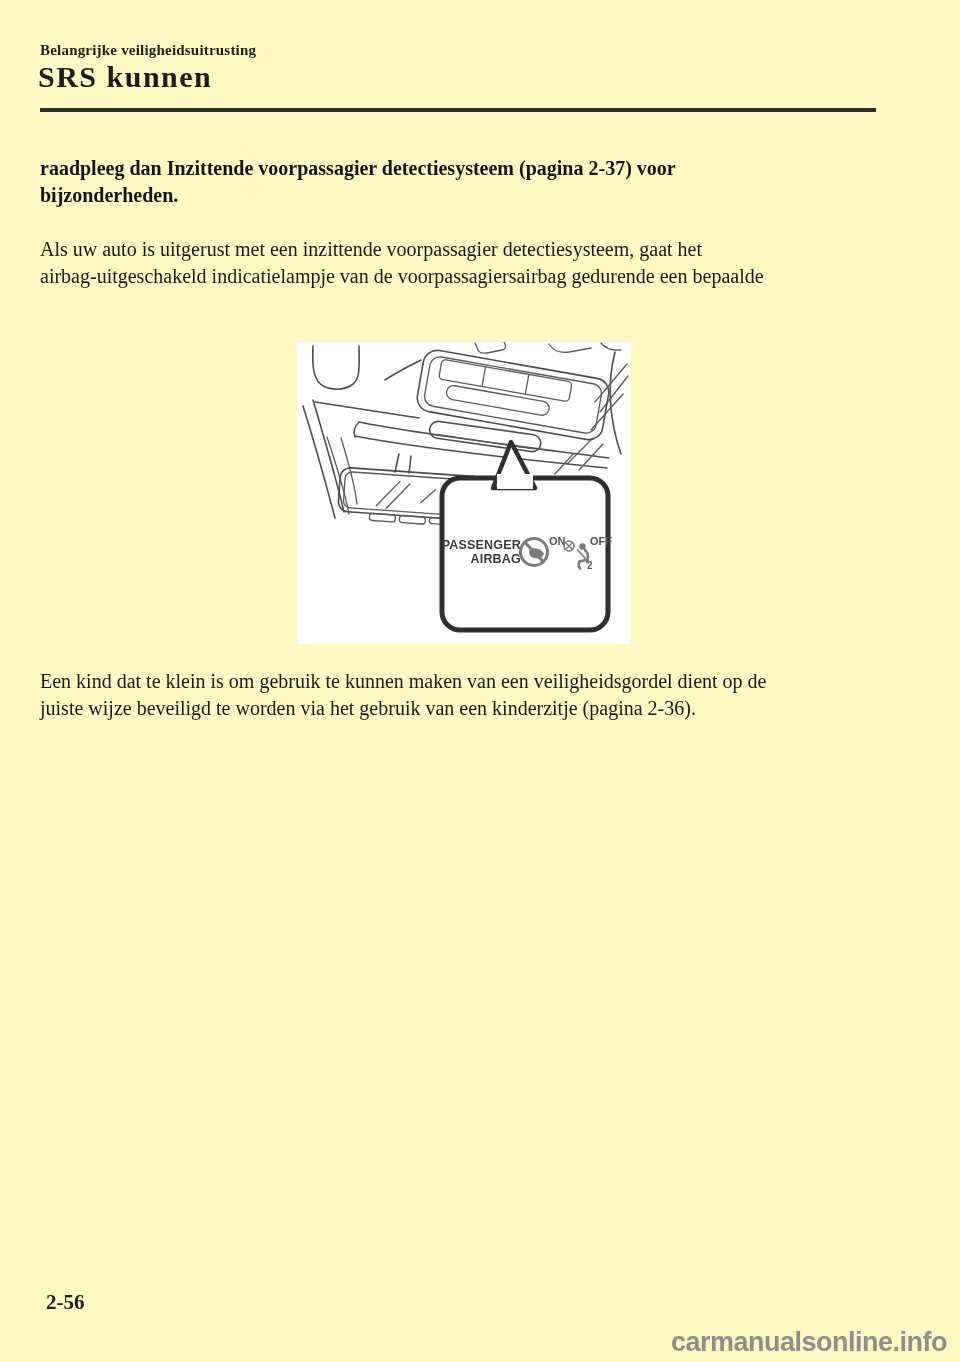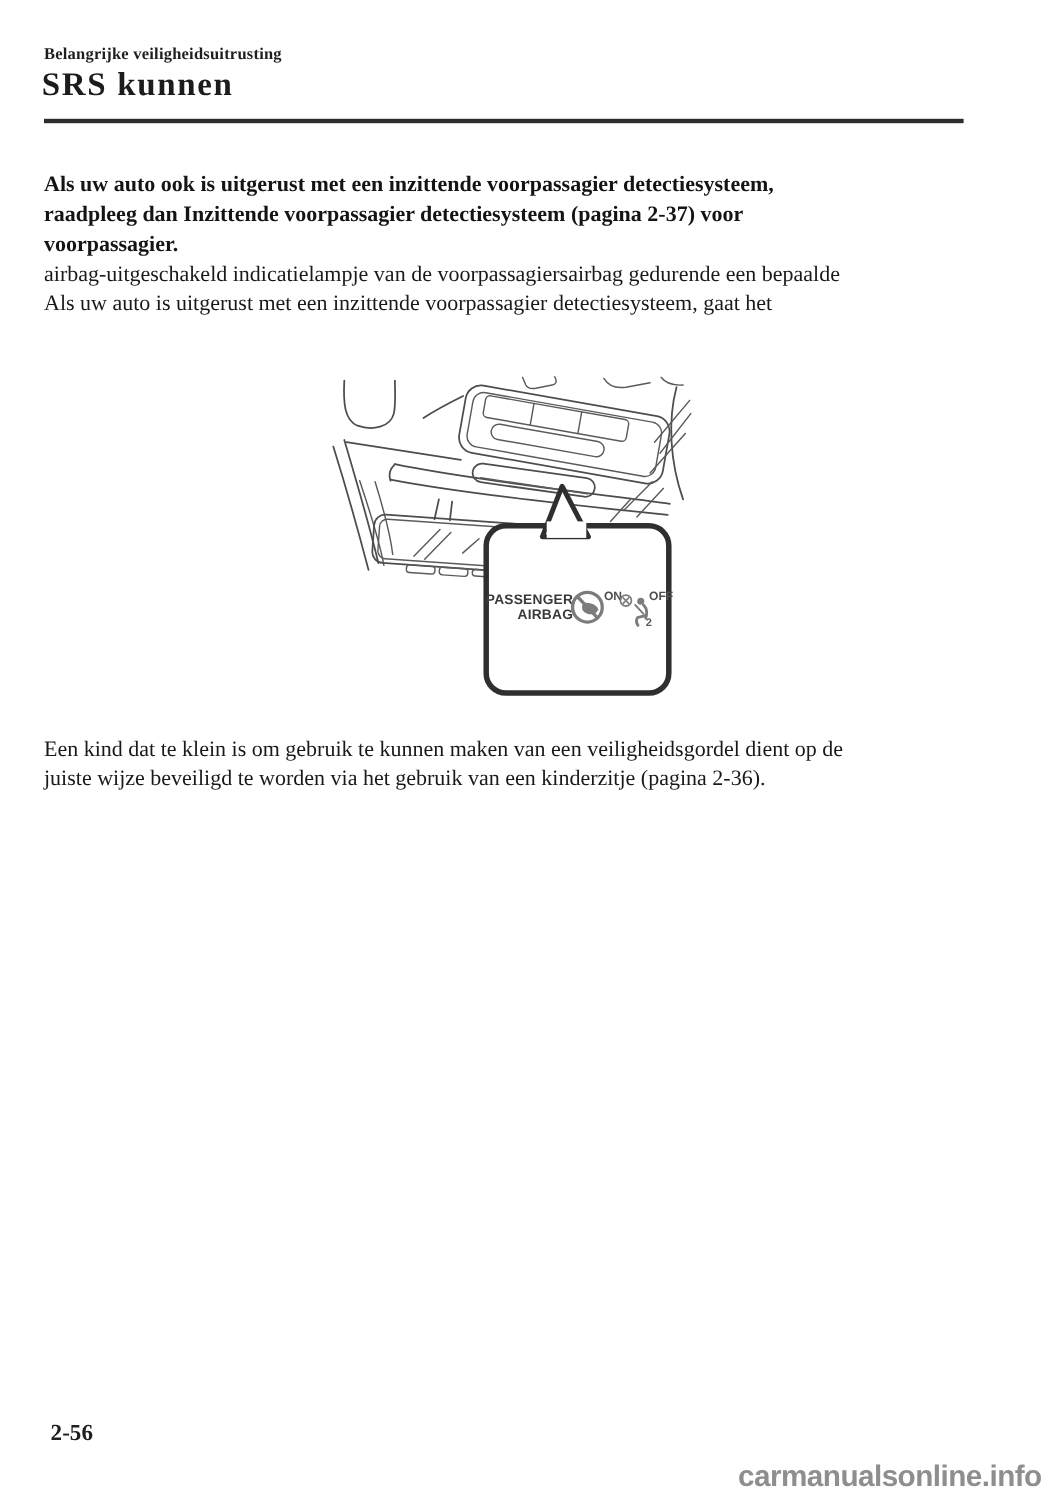--- a/index.html
+++ b/index.html
@@ -1,17 +1,17 @@
 <!DOCTYPE html>
 <html><head>
 <meta charset="utf-8">
 <style>
   html,body{margin:0;padding:0;background:#e9e9e9;}
   .page{
-    position:relative; width:960px; height:1362px; background:#ffffff;
+    position:relative; width:960px; height:1362px; background:#fef9c3;
     font-family:"Liberation Serif", serif; color:#1b1b1b; overflow:hidden;
   }
   .abs{position:absolute;}
   .eyebrow{
     left:40px; top:42px; font-size:15px; font-weight:700; letter-spacing:.2px;
     color:#1e1e1e;
   }
   .title{
     left:38px; top:60px; font-size:30px; font-weight:700; letter-spacing:1.5px;
     color:#1c1c1c; margin:0;
@@ -50,28 +50,27 @@
 </head>
 <body>
 
 <div class="page">
 
   <div class="abs eyebrow">Belangrijke veiligheidsuitrusting</div>
   <h1 class="abs title">SRS kunnen</h1>
   <div class="abs rule"></div>
 
   <div class="abs para bold p1">
-    <div class="ln">Als uw auto ook is uitgerust met een inzittende voorpassagier detectiesysteem,</div>
     <div class="ln">raadpleeg dan Inzittende voorpassagier detectiesysteem (pagina 2-37) voor</div>
-    <div class="ln">voorpassagier.</div>
+    <div class="ln">bijzonderheden.</div>
   </div>
 
   <div class="abs para p2">
+    <div class="ln">Als uw auto is uitgerust met een inzittende voorpassagier detectiesysteem, gaat het</div>
     <div class="ln">airbag-uitgeschakeld indicatielampje van de voorpassagiersairbag gedurende een bepaalde</div>
-    <div class="ln">Als uw auto is uitgerust met een inzittende voorpassagier detectiesysteem, gaat het</div>
   </div>
 
   <div class="abs figure">
     <svg viewBox="0 0 334 302" xmlns="http://www.w3.org/2000/svg">
       <rect x="0" y="0" width="334" height="302" fill="#ffffff"></rect>
 
       <path class="art" d="M16,4 C15,24 16,40 28,45 C42,50 58,46 61,34 C63,26 62,12 62,4"></path>
 
       <path class="art" d="M16,58 C26,92 38,132 47,170"></path>
       <path class="art" d="M6,64 C16,96 28,138 38,176"></path>

